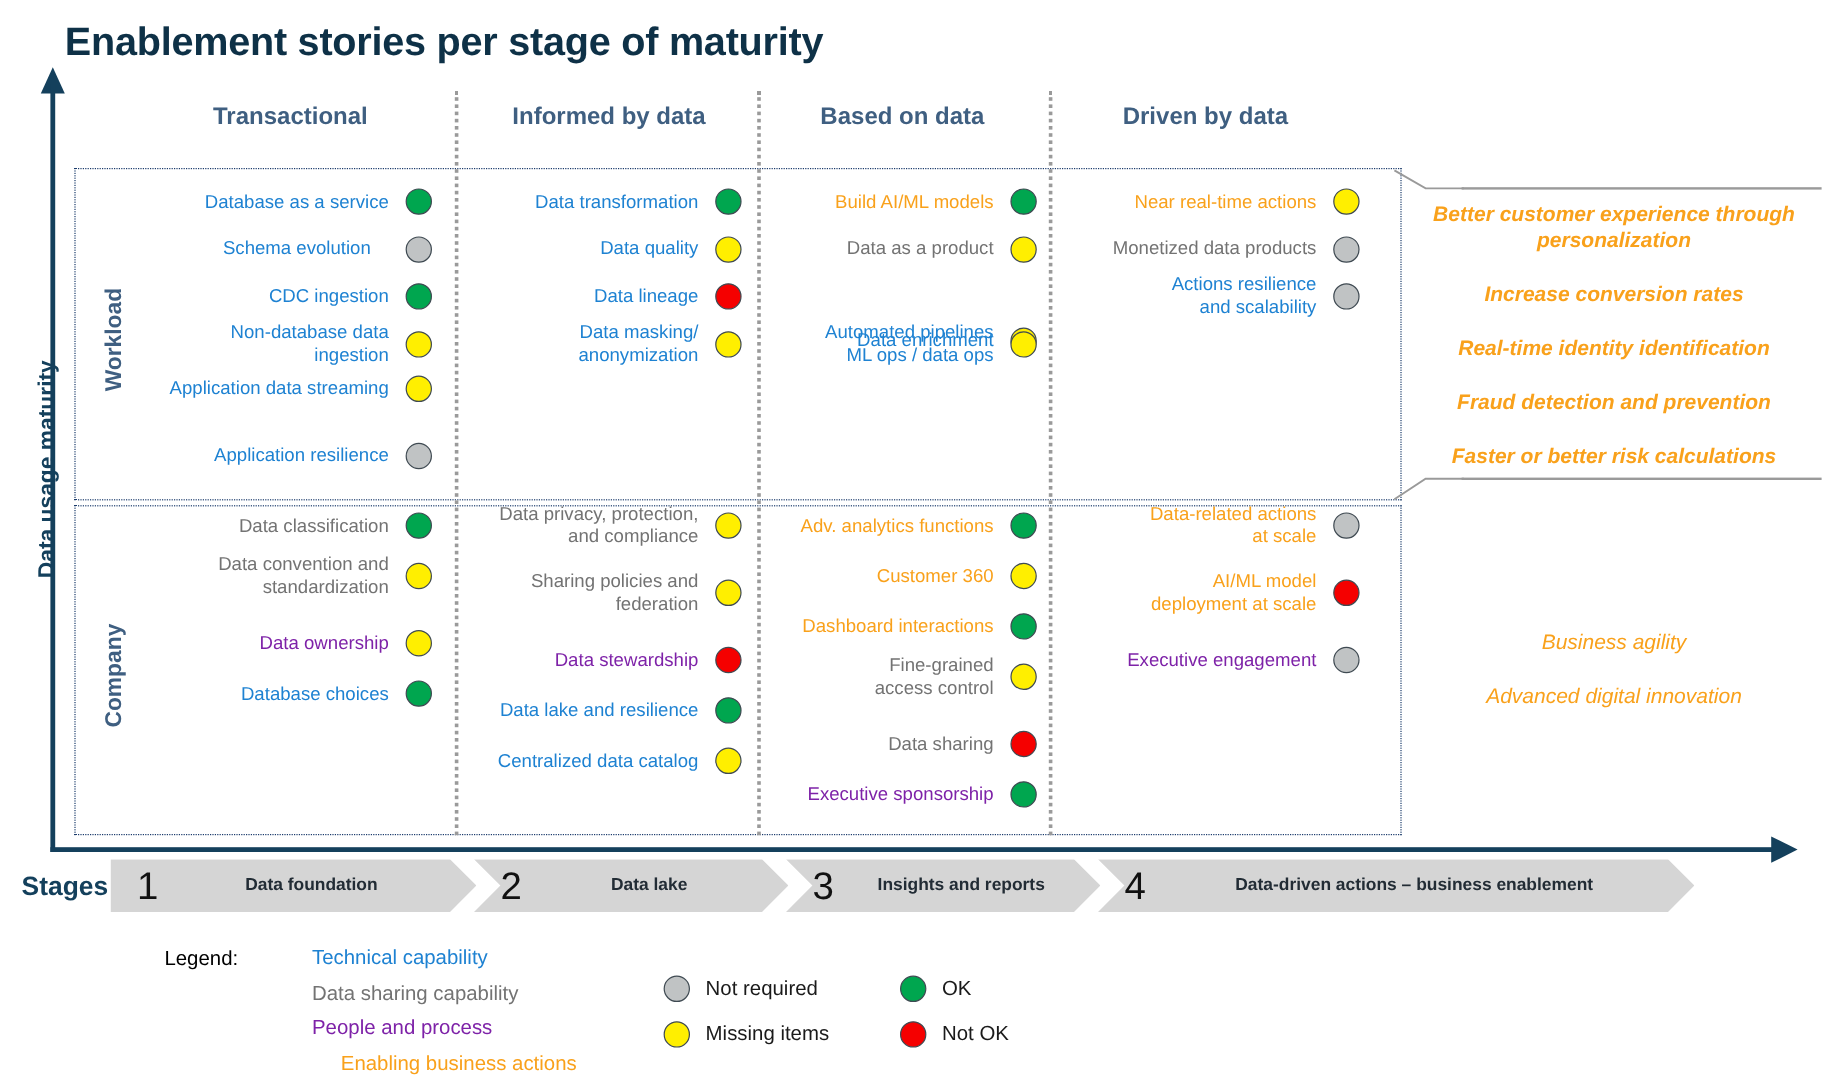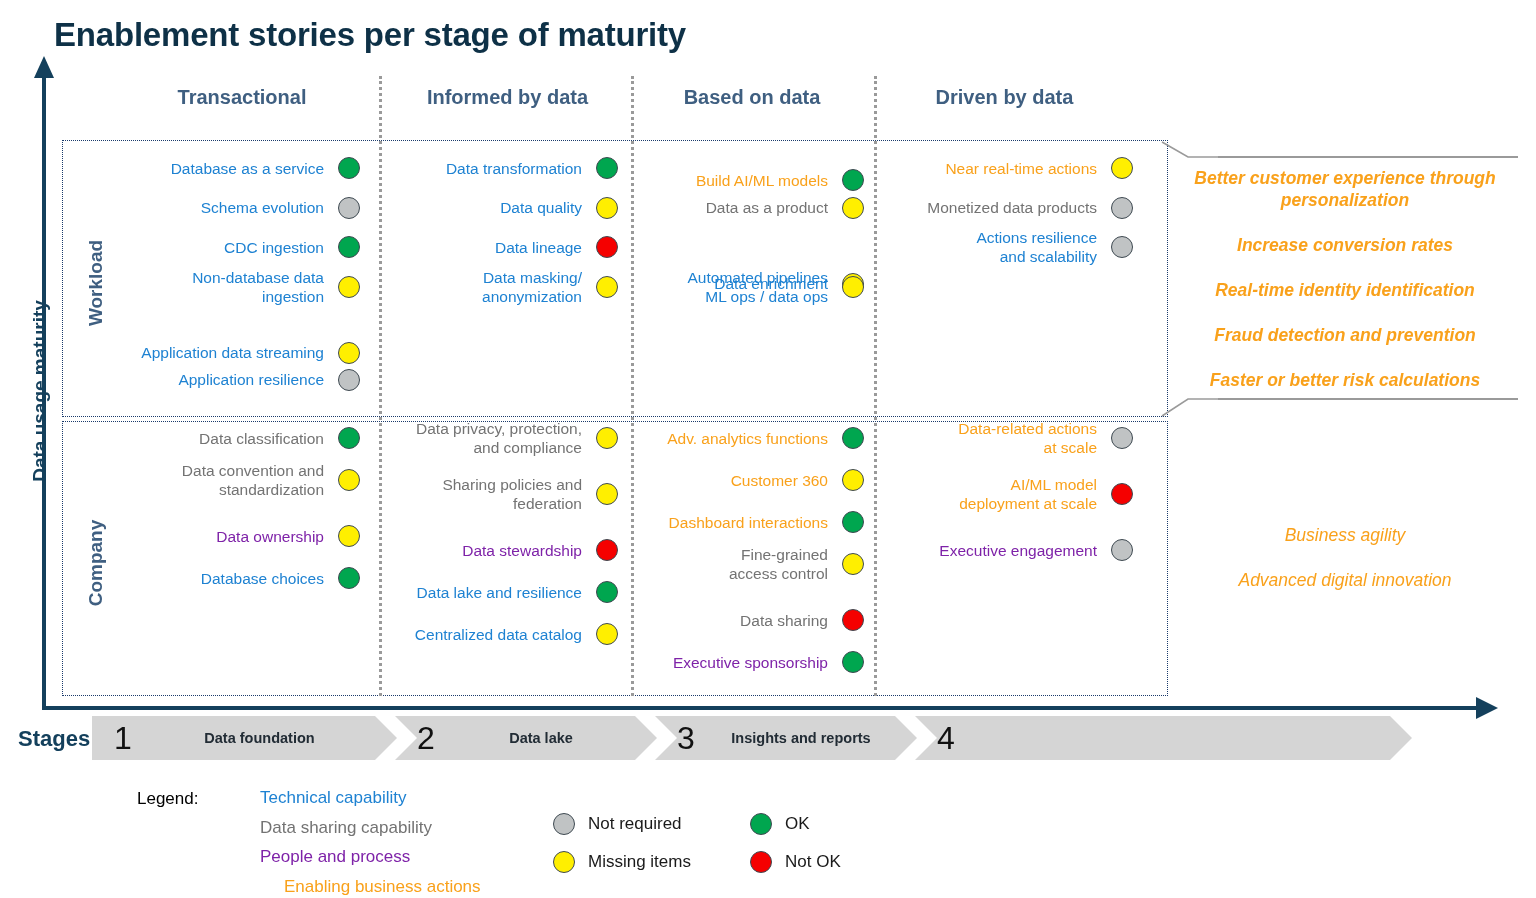--- a/index.html
+++ b/index.html
@@ -270,34 +270,34 @@
     <polyline points="60,3 28,3 2,20" fill="none" stroke="#9a9a9a" stroke-width="1.6"></polyline>
   </svg>
   <div style="position:absolute;left:1218px;top:156px;width:300px;height:1.6px;background:#9a9a9a;"></div>
   <div style="position:absolute;left:1218px;top:398px;width:300px;height:1.6px;background:#9a9a9a;"></div>
 
   <div id="cells">
       <div class="cap-item" style="left: 120px; width: 240px; top: 158.5px; height: 19px;">
         <span class="cap-label c-tech">Database  as a service</span>
         <span class="dot green"></span>
       </div>
-      <div class="cap-item" style="left: 120px; width: 240px; top: 198px; height: 19px;">
+      <div class="cap-item" style="left: 120px; width: 240px; top: 198px; height: 19px; gap: 15px;">
         <span class="cap-label c-tech">Schema  evolution</span>
         <span class="dot gray"></span>
       </div>
       <div class="cap-item" style="left: 120px; width: 240px; top: 237.5px; height: 19px;">
         <span class="cap-label c-tech">CDC ingestion</span>
         <span class="dot green"></span>
       </div>
       <div class="cap-item" style="left: 120px; width: 240px; top: 267.5px; height: 38px;">
         <span class="cap-label c-tech">Non-database  data
 ingestion</span>
         <span class="dot yellow"></span>
       </div>
-      <div class="cap-item" style="left: 120px; width: 240px; top: 343px; height: 19px;">
+      <div class="cap-item" style="left: 120px; width: 240px; top: 314px; height: 19px;">
         <span class="cap-label c-tech">Application  data streaming</span>
         <span class="dot yellow"></span>
       </div>
       <div class="cap-item" style="left: 120px; width: 240px; top: 370px; height: 19px;">
         <span class="cap-label c-tech">Application  resilience</span>
         <span class="dot gray"></span>
       </div>
       <div class="cap-item" style="left: 383px; width: 235px; top: 158.5px; height: 19px;">
         <span class="cap-label c-tech">Data transformation</span>
         <span class="dot green"></span>
@@ -308,21 +308,21 @@
       </div>
       <div class="cap-item" style="left: 383px; width: 235px; top: 237.5px; height: 19px;">
         <span class="cap-label c-tech">Data lineage</span>
         <span class="dot red"></span>
       </div>
       <div class="cap-item" style="left: 383px; width: 235px; top: 267.5px; height: 38px;">
         <span class="cap-label c-tech">Data masking/
 anonymization</span>
         <span class="dot yellow"></span>
       </div>
-      <div class="cap-item" style="left: 632px; width: 232px; top: 158.5px; height: 19px; margin-top: 12px;">
+      <div class="cap-item" style="left: 632px; width: 232px; top: 158.5px; height: 19px;">
         <span class="cap-label c-biz">Build AI/ML models</span>
         <span class="dot green"></span>
       </div>
       <div class="cap-item" style="left: 632px; width: 232px; top: 198px; height: 19px;">
         <span class="cap-label c-share">Data as a product</span>
         <span class="dot yellow"></span>
       </div>
       <div class="cap-item" style="left: 632px; width: 232px; top: 250px; height: 19px; margin-top: 24px;">
         <span class="cap-label c-tech">Data enrichment</span>
         <span class="dot yellow"></span>
@@ -442,20 +442,21 @@
       <div class="stage-chev" style="left: 303px; width: 262px; clip-path: polygon(0% 0%, 22px 50%, 0% 100%, calc(100% - 22px) 100%, 100% 50%, calc(100% - 22px) 0%);">
         <span class="stage-num">2</span>
         <span class="stage-text">Data lake</span>
       </div>
       <div class="stage-chev" style="left: 563px; width: 262px; clip-path: polygon(0% 0%, 22px 50%, 0% 100%, calc(100% - 22px) 100%, 100% 50%, calc(100% - 22px) 0%);">
         <span class="stage-num">3</span>
         <span class="stage-text">Insights and reports</span>
       </div>
       <div class="stage-chev" style="left: 823px; width: 497px; clip-path: polygon(0% 0%, 22px 50%, 0% 100%, calc(100% - 22px) 100%, 100% 50%, calc(100% - 22px) 0%);">
         <span class="stage-num">4</span>
+        <span class="stage-text">Data-driven actions – business enablement</span>
       </div>
     </div>
 
   <div class="legend-word">Legend:</div>
   <div id="legend-cats">
       <div class="legend-cat c-tech" style="top: 788px;">Technical capability</div>
       <div class="legend-cat c-share" style="top: 817.5px;">Data sharing capability</div>
       <div class="legend-cat c-people" style="top: 847px;">People and process</div>
       <div class="legend-cat c-biz" style="top: 876.5px; margin-left: 24px;">Enabling business actions</div>
     </div>

